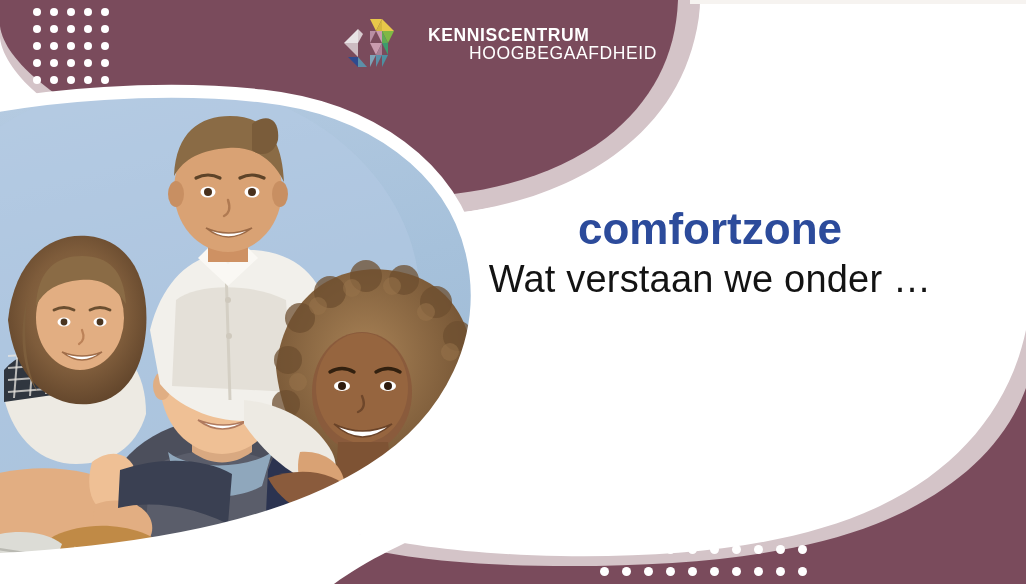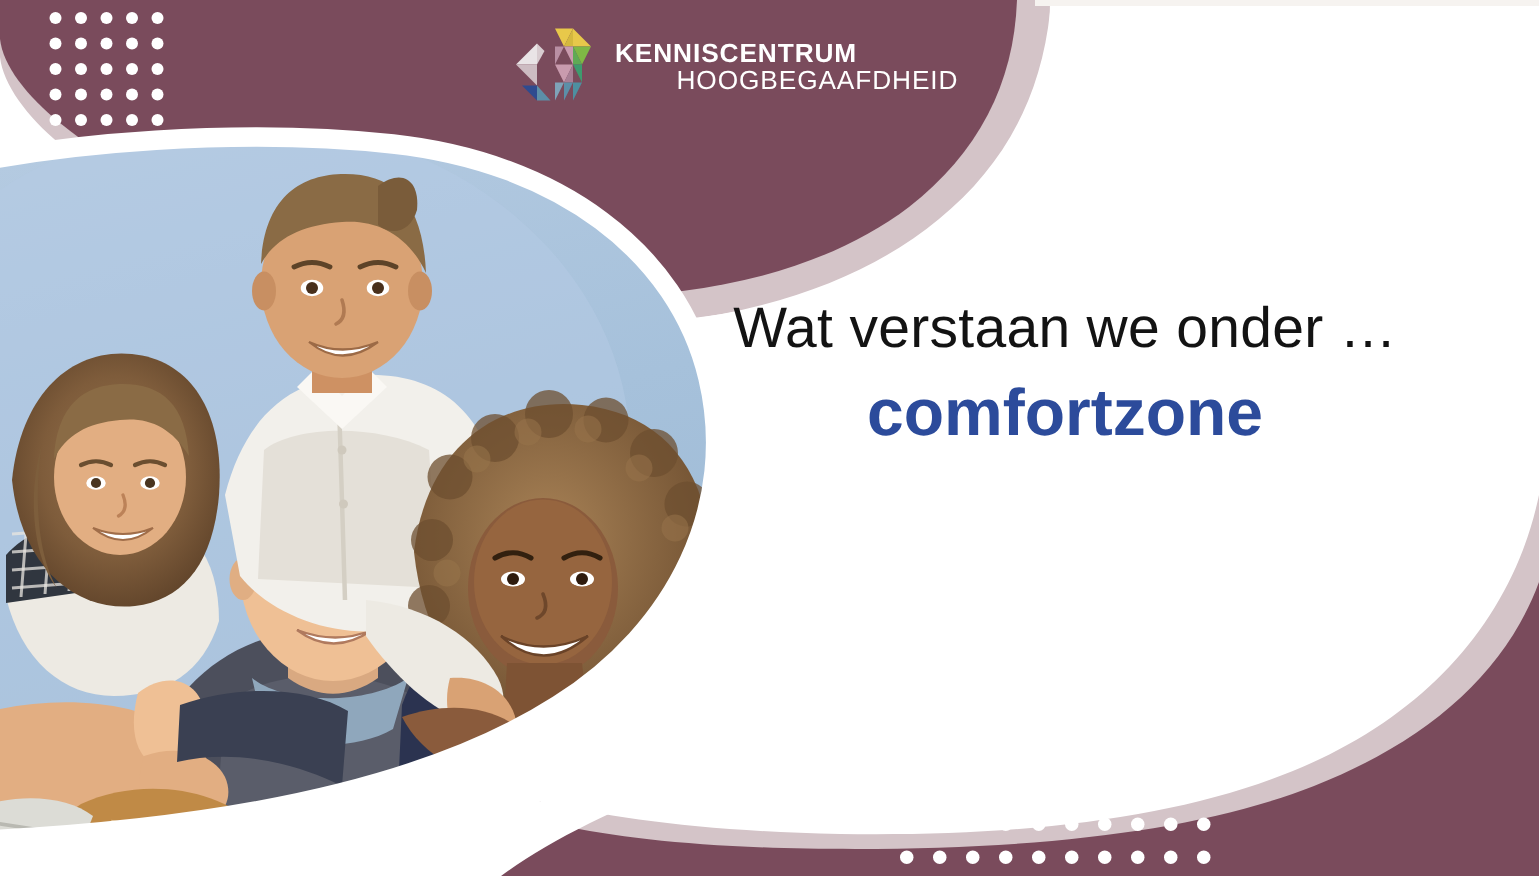--- a/index.html
+++ b/index.html
@@ -19,21 +19,21 @@
   }
   .layer{position:absolute;left:0;top:0;width:1026px;height:584px;}
   svg.layer{display:block;}
 
   
   #logo{
     position:absolute;
     left:340px;top:12px;
     width:260px;height:62px;
     display:flex;align-items:center;
-    gap:12px;
+    gap:30px;
     z-index:40;
   }
   #logo-mark{width:58px;height:60px;flex:0 0 58px;}
   #logo-words{
     display:flex;flex-direction:column;
     justify-content:center;
     line-height:1.04;
     padding-top:2px;
   }
   #logo-line1{
@@ -419,17 +419,17 @@
       <polygon points="36,42 42,42 36,54" fill="#5C8FA8"></polygon>
       <polygon points="30,42 36,42 30,54" fill="#7FA3B8"></polygon>
     </svg>
     <div id="logo-words">
       <div id="logo-line1">KENNISCENTRUM</div>
       <div id="logo-line2">HOOGBEGAAFDHEID</div>
     </div>
   </div>
 
   <div id="title-block">
+    <div id="title-line2">comfortzone</div>
     <div id="title-line1">Wat verstaan we onder …</div>
-    <div id="title-line2">comfortzone</div>
   </div>
 
 </div>
 
 </body></html>

